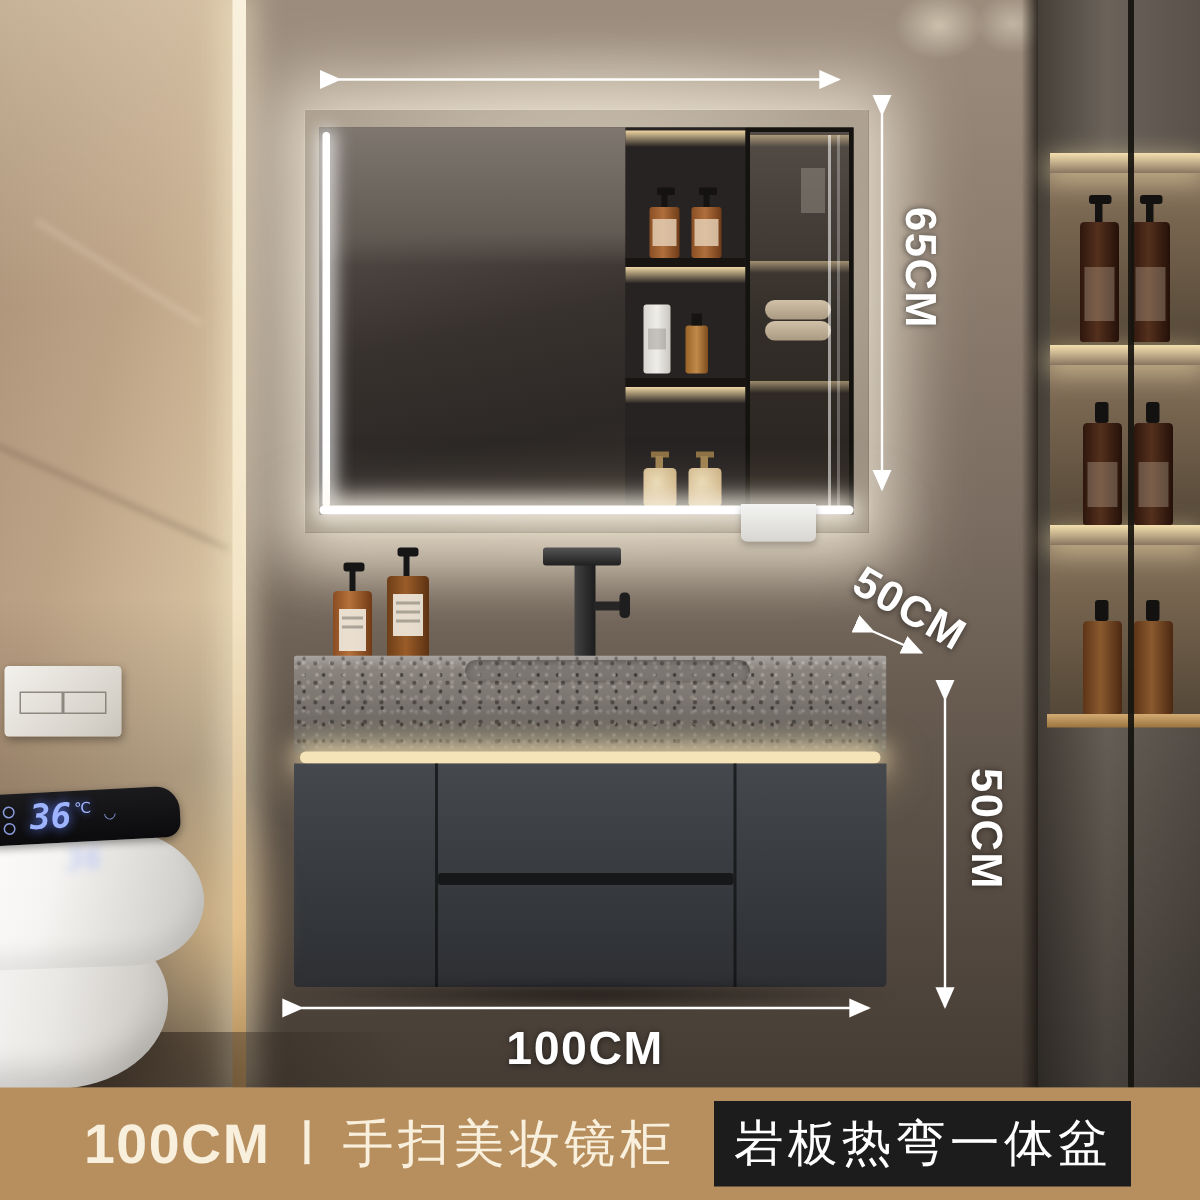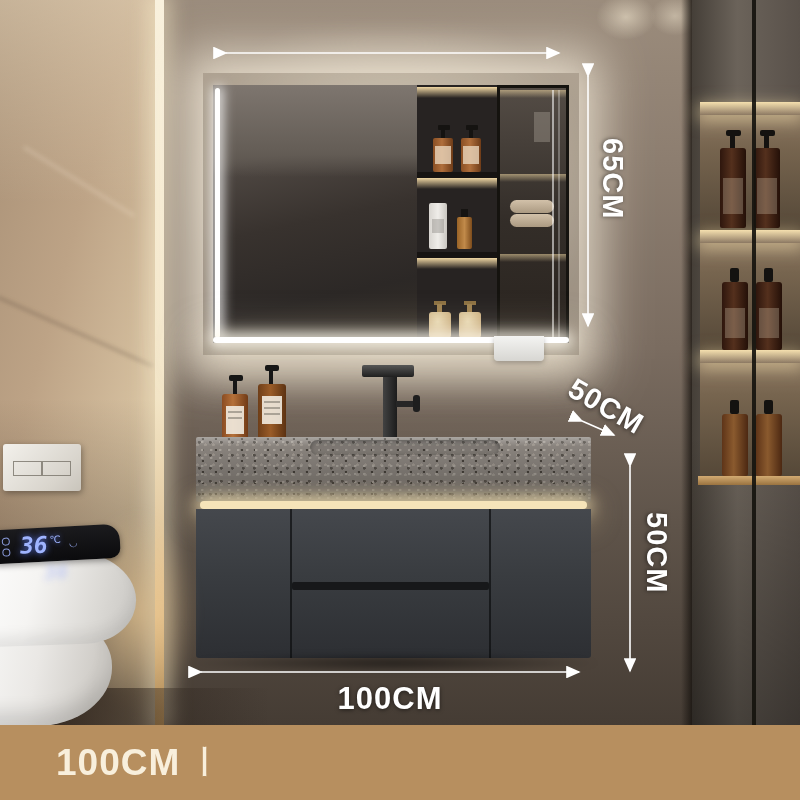--- a/index.html
+++ b/index.html
@@ -354,16 +354,18 @@
   </svg>
   <div class="dim-label dim-65">65CM</div>
   <div class="dim-label dim-50-diag">50CM</div>
   <div class="dim-label dim-50-v">50CM</div>
   <div class="dim-label dim-bottom">100CM</div>
 
   <div class="abs banner">
     <div class="banner-left">
       <span class="banner-size">100CM</span>
       <span class="banner-sep">丨</span>
-    </div>
+      <span class="banner-name">手扫美妆镜柜</span>
+    </div>
+    <div class="banner-highlight">岩板热弯一体盆</div>
   </div>
 
 </div>
 
 </body></html>

